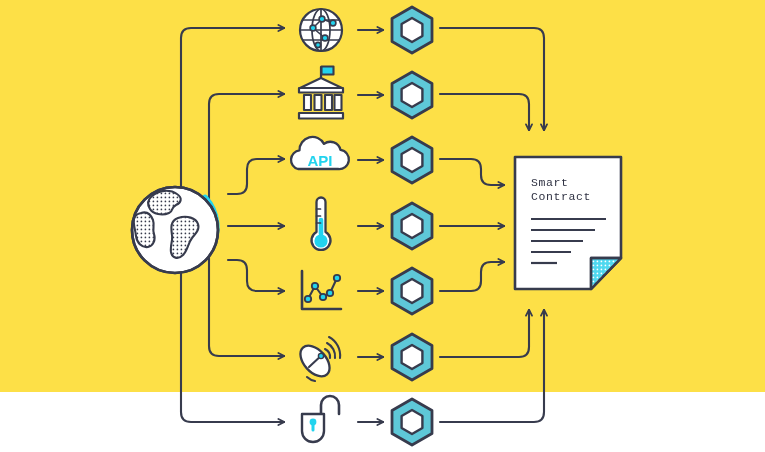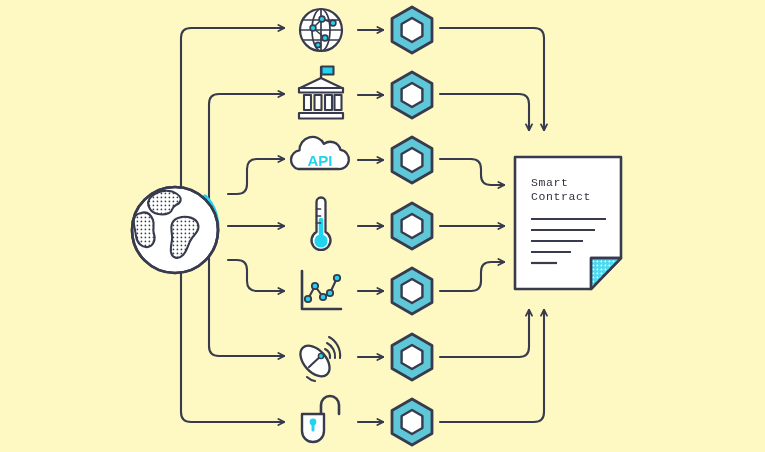--- a/index.html
+++ b/index.html
@@ -1,17 +1,17 @@
 <!DOCTYPE html>
 <html><head>
 <meta charset="utf-8">
 <style>
   html,body{margin:0;padding:0;background:#ffffff;}
   body{width:765px;height:452px;overflow:hidden;font-family:"Liberation Sans",sans-serif;}
-  #stage{position:relative;width:765px;height:452px;background:#fef9c3;}
+  #stage{position:relative;width:765px;height:392px;background:#fde047;}
   #stage svg{display:block;}
   .doc-title{font-family:"Liberation Mono",monospace;font-size:11.5px;fill:#2e3142;letter-spacing:.6px;}
 </style>
 </head>
 <body>
 
 <div id="stage">
 <svg width="765" height="452" viewBox="0 0 765 452" xmlns="http://www.w3.org/2000/svg">
 
   <defs>

